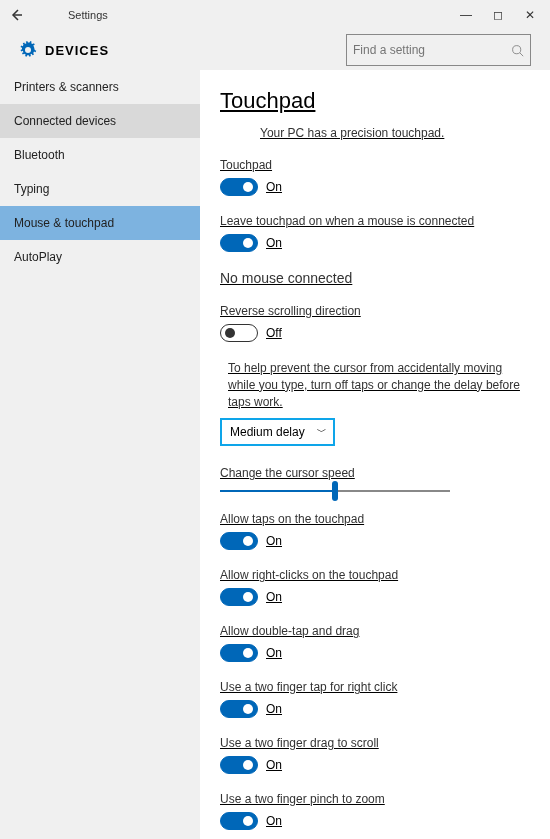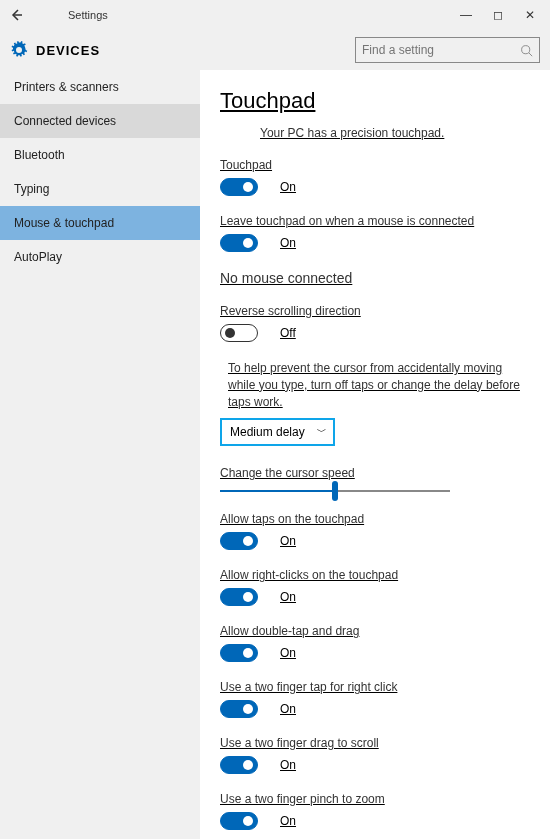--- a/index.html
+++ b/index.html
@@ -2,42 +2,42 @@
 <html><head>
 <meta charset="utf-8">
 <style>
 * { margin: 0; padding: 0; box-sizing: border-box; font-family: "Segoe UI", Arial, sans-serif; }
 body { width: 550px; height: 839px; background: #fff; overflow: hidden; }
 .titlebar { height: 30px; background: #f0f0f0; display: flex; align-items: center; padding: 0 4px; font-size: 11px; color: #333; gap: 32px; }
 .back-btn { width: 24px; height: 24px; display: flex; align-items: center; justify-content: center; cursor: pointer; }
 .titlebar-title { margin-left: 8px; flex: 1; }
 .win-controls { display: flex; }
 .win-btn { width: 32px; height: 24px; display: flex; align-items: center; justify-content: center; cursor: pointer; font-size: 12px; }
-.header { height: 40px; background: #f0f0f0; display: flex; align-items: center; padding: 0 10px; }
+.header { height: 40px; background: #f0f0f0; display: flex; align-items: center; padding: 0 19px; }
 .gear { width: 18px; height: 18px; margin-right: 8px; }
 .header-title { font-size: 13px; font-weight: 600; letter-spacing: 1px; flex: 1; }
-.search-box { width: 185px; height: 26px; border: 1px solid #888; background: #f0f0f0; padding: 0 6px; display: flex; align-items: center; font-size: 12px; color: #777; }
+.search-box { width: 185px; height: 32px; border: 1px solid #888; background: #f0f0f0; padding: 0 6px; display: flex; align-items: center; font-size: 12px; color: #777; }
 .search-box input { border: none; background: transparent; flex: 1; outline: none; font-size: 12px; }
 .body { display: flex; height: calc(100% - 70px); }
 .sidebar { width: 200px; background: #f0f0f0; }
 .side-item { padding: 10px 14px; font-size: 12px; color: #222; cursor: pointer; }
 .side-item.active { background: #7db3e0; }
 .side-item.highlight { background: #d9d9d9; }
 .content { flex: 1; padding: 18px 20px 20px 20px; overflow-y: auto; text-decoration: underline; }
 .content h1 { font-size: 22px; font-weight: 400; margin-bottom: 12px; }
 .descr { font-size: 12px; color: #333; margin-bottom: 18px; margin-left: 40px; }
 .setting-label { font-size: 12px; color: #333; margin-bottom: 6px; }
 .toggle-row { display: flex; align-items: center; margin-bottom: 18px; }
 .toggle { width: 38px; height: 18px; border-radius: 9px; position: relative; cursor: pointer; }
 .toggle.on { background: #0067b8; border: 1px solid #0067b8; }
 .toggle.off { background: #fff; border: 1px solid #333; }
 .toggle .knob { width: 10px; height: 10px; border-radius: 50%; position: absolute; top: 3px; }
 .toggle.on .knob { background: #fff; right: 4px; }
 .toggle.off .knob { background: #333; left: 4px; }
-.toggle-state { font-size: 12px; margin-left: 22px; }
+.toggle-state { font-size: 12px; margin-left: 8px; }
 .status-text { font-size: 14px; color: #333; margin-bottom: 18px; }
 .helptext { font-size: 12px; color: #333; margin-bottom: 8px; line-height: 1.4; margin-left: 8px; }
 .dropdown { border: 2px solid #0ea5e9; padding: 5px 28px 5px 8px; font-size: 12px; display: inline-flex; align-items: center; position: relative; cursor: pointer; margin-bottom: 20px; background: #fff; }
 .dropdown .chev { position: absolute; right: 6px; font-size: 10px; }
 .slider-wrap { margin-bottom: 20px; }
 .slider-track { width: 230px; height: 2px; background: linear-gradient(to right, #0067b8 0%, #0067b8 50%, #888 50%, #888 100%); position: relative; margin-top: 10px; }
 .slider-thumb { width: 6px; height: 20px; background: #0067b8; position: absolute; left: 50%; top: -9px; transform: translateX(-50%); border-radius: 3px; cursor: pointer; }
 </style>
 </head>
 <body>

